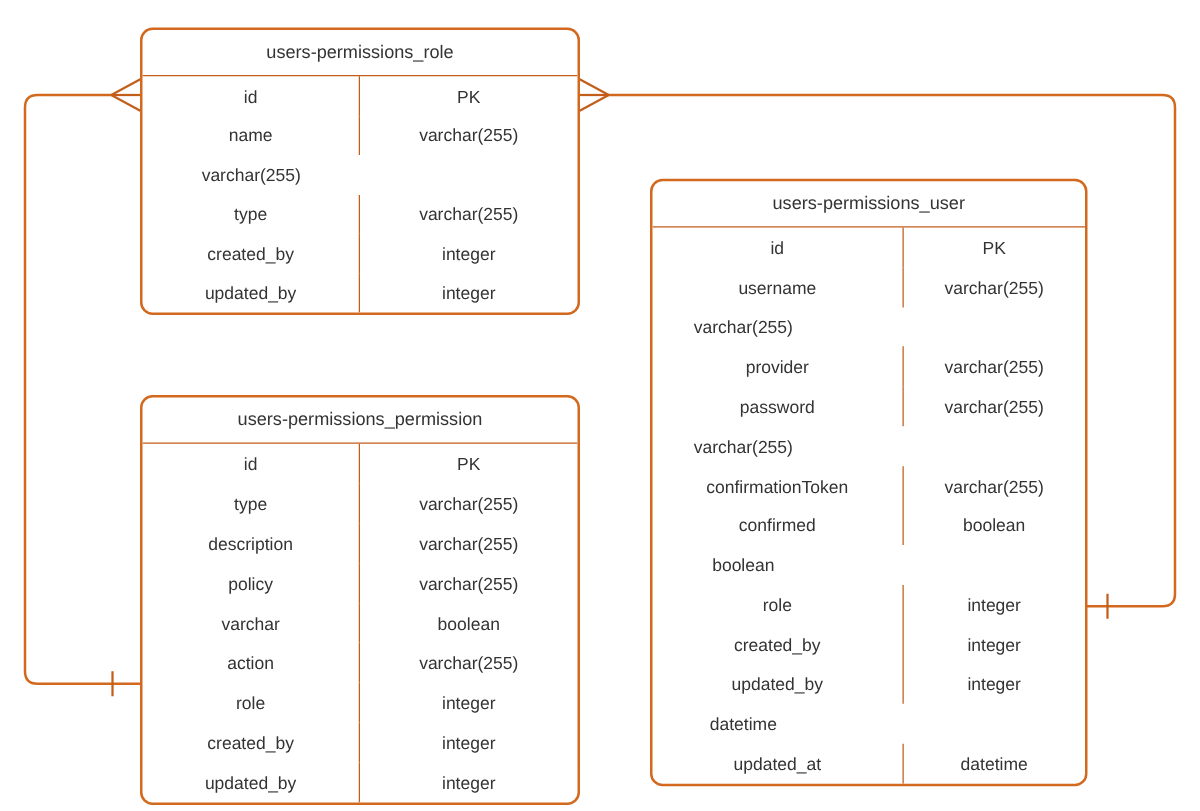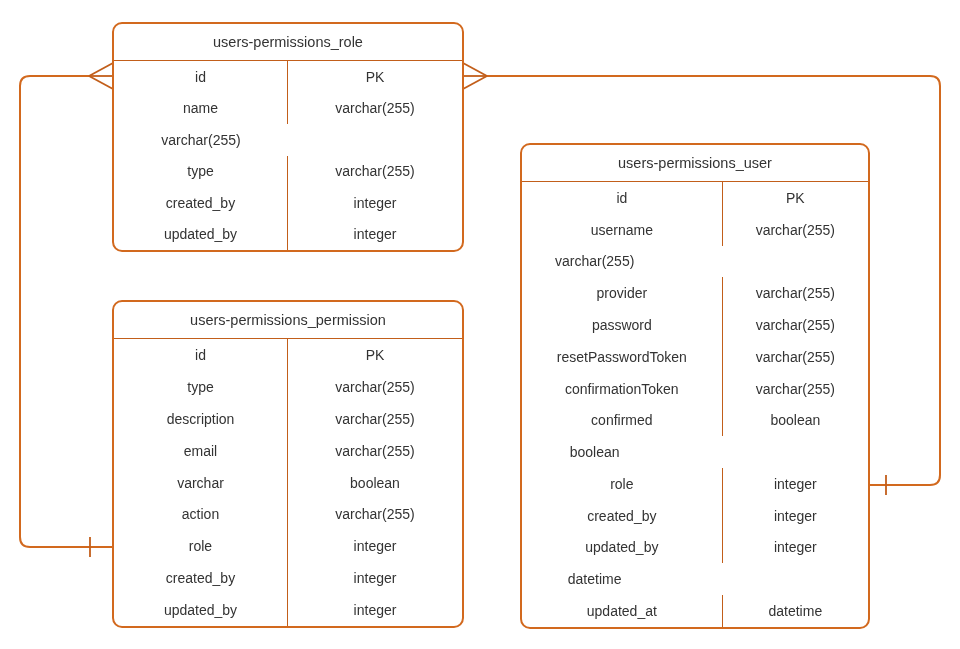--- a/index.html
+++ b/index.html
@@ -27,21 +27,21 @@
   .er-rows{flex:1;display:flex;flex-direction:column;}
   .er-row{flex:1;display:flex;align-items:stretch;}
   .er-cell{display:flex;align-items:center;justify-content:center;font-size:14px;white-space:nowrap;}
   .er-cell.name{border-right:1.5px solid var(--line);}
   .cols-50 .er-cell.name{width:50%;}
   .cols-50 .er-cell.type{width:50%;}
   .cols-58 .er-cell.name{width:58%;}
   .cols-58 .er-cell.type{width:42%;}
   
   #table-0{left:112px;top:22px;width:352px;height:230px;}
-  #table-1{left:112px;top:300px;width:352px;height:328px;}
+  #table-1{left:112px;top:316px;width:352px;height:328px;}
   #table-2{left:520px;top:143px;width:350px;height:486px;}
 </style>
 </head>
 <body>
 
 <div class="canvas">
 
   <svg class="connectors" viewBox="0 0 960 649">
 
     <g>
@@ -99,21 +99,21 @@
         </div>
         <div class="er-row">
           <div class="er-cell name">type</div>
           <div class="er-cell type">varchar(255)</div>
         </div>
         <div class="er-row">
           <div class="er-cell name">description</div>
           <div class="er-cell type">varchar(255)</div>
         </div>
         <div class="er-row">
-          <div class="er-cell name">email</div>
+          <div class="er-cell name">policy</div>
           <div class="er-cell type">varchar(255)</div>
         </div>
         <div class="er-row">
           <div class="er-cell name">varchar</div>
           <div class="er-cell type">boolean</div>
         </div>
         <div class="er-row">
           <div class="er-cell name">action</div>
           <div class="er-cell type">varchar(255)</div>
         </div>
@@ -148,21 +148,20 @@
         </div>
         <div class="er-row">
           <div class="er-cell name">provider</div>
           <div class="er-cell type">varchar(255)</div>
         </div>
         <div class="er-row">
           <div class="er-cell name">password</div>
           <div class="er-cell type">varchar(255)</div>
         </div>
         <div class="er-row">
-          <div class="er-cell name">resetPasswordToken</div>
           <div class="er-cell type">varchar(255)</div>
         </div>
         <div class="er-row">
           <div class="er-cell name">confirmationToken</div>
           <div class="er-cell type">varchar(255)</div>
         </div>
         <div class="er-row">
           <div class="er-cell name">confirmed</div>
           <div class="er-cell type">boolean</div>
         </div>

